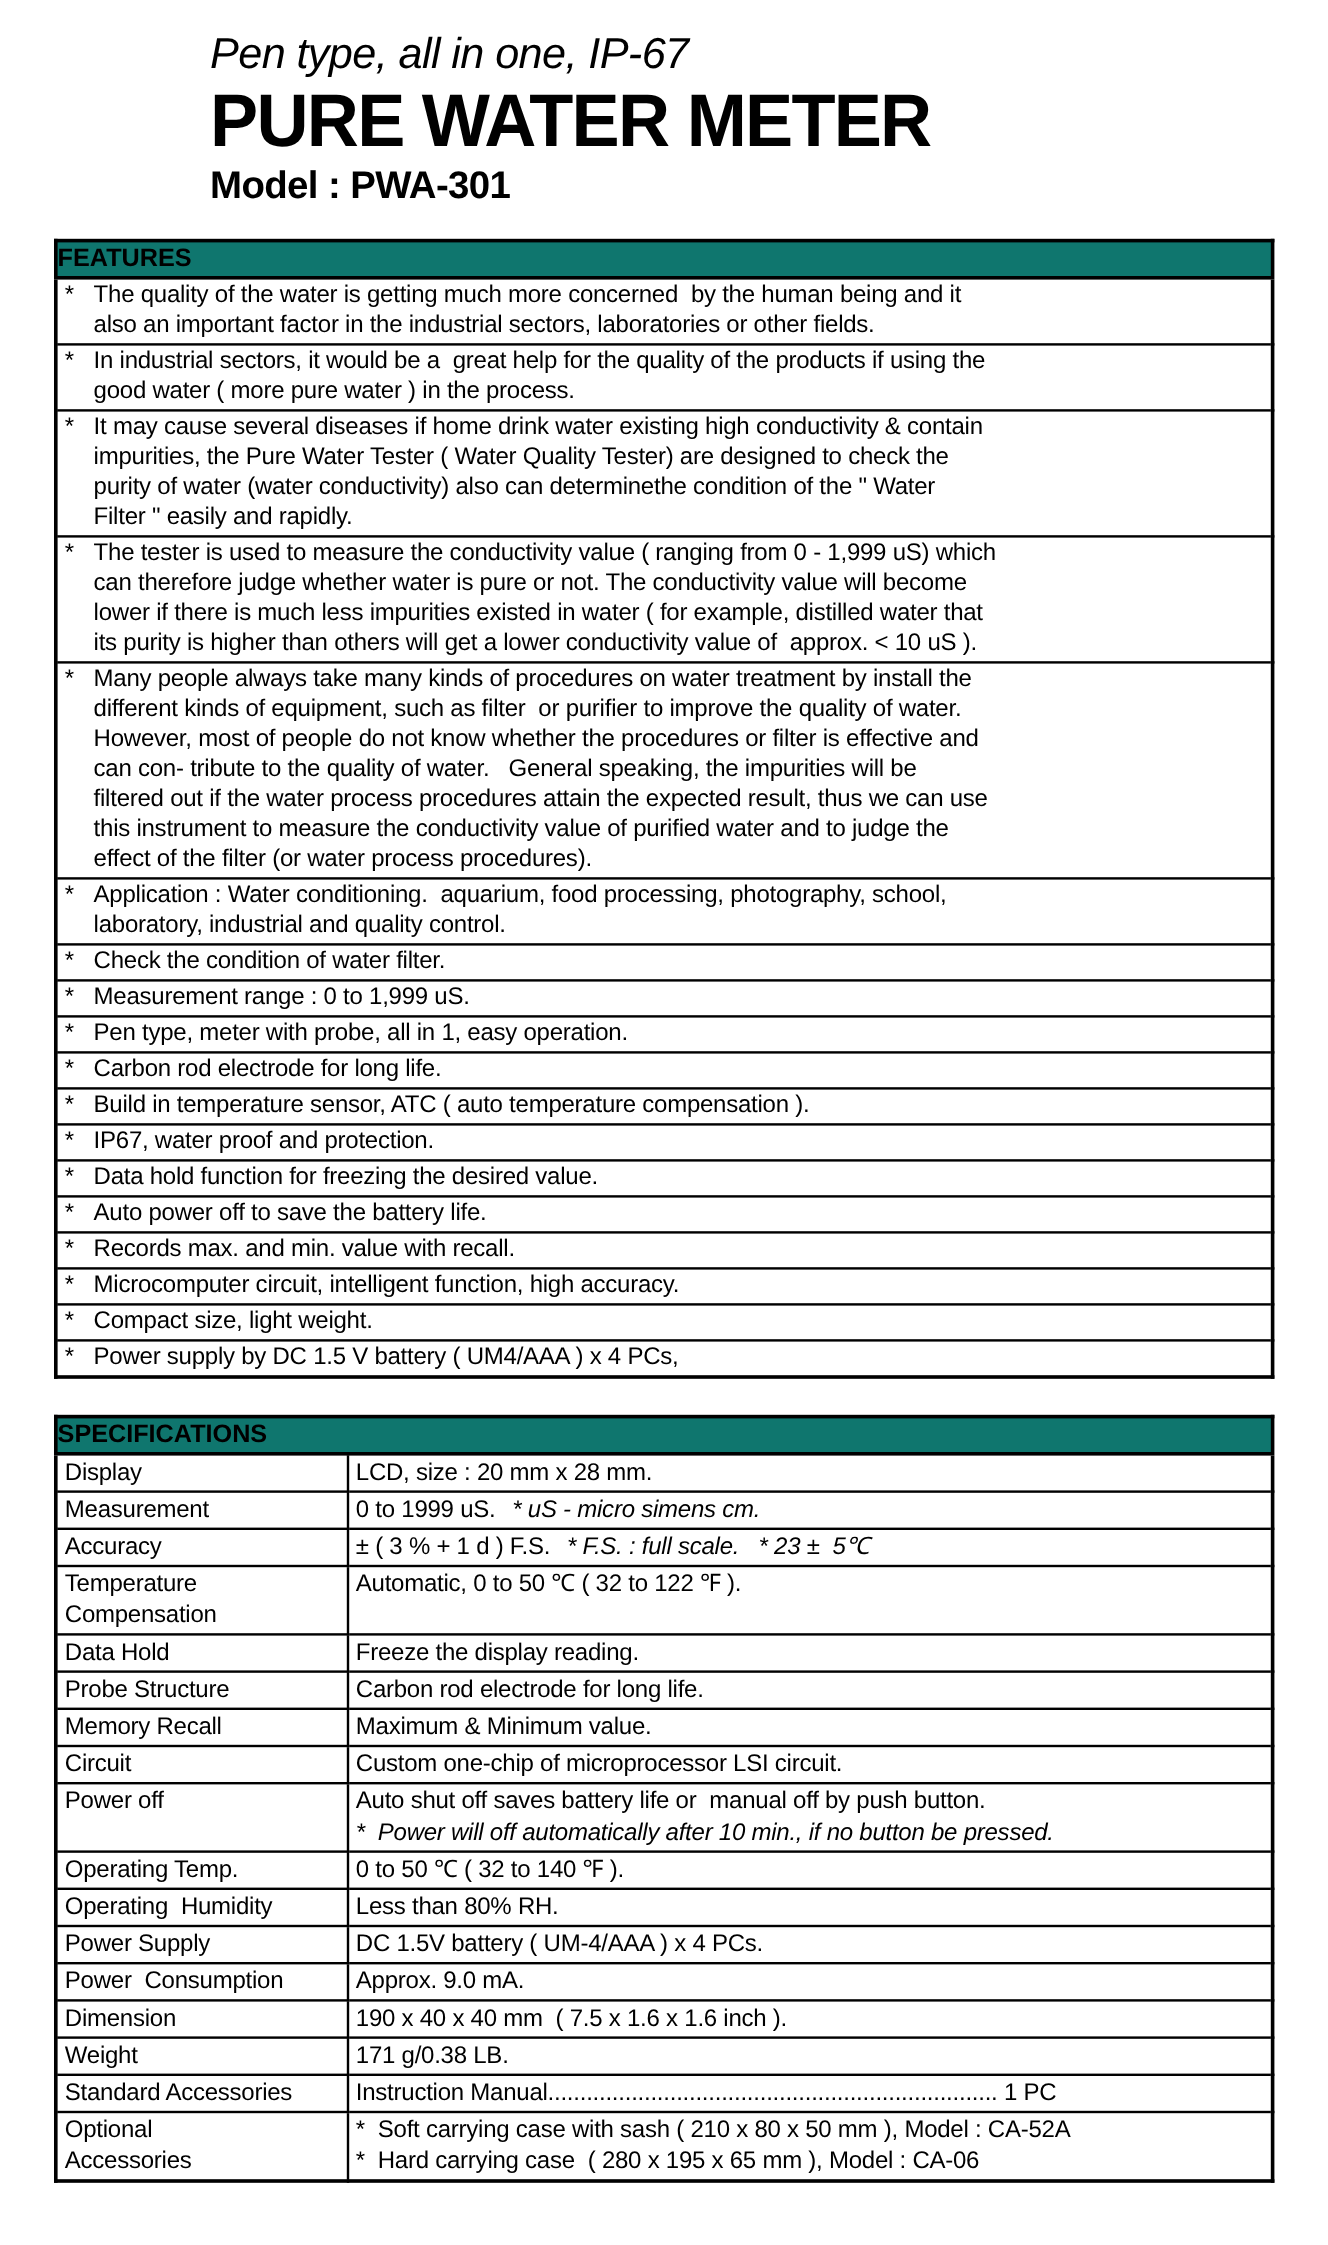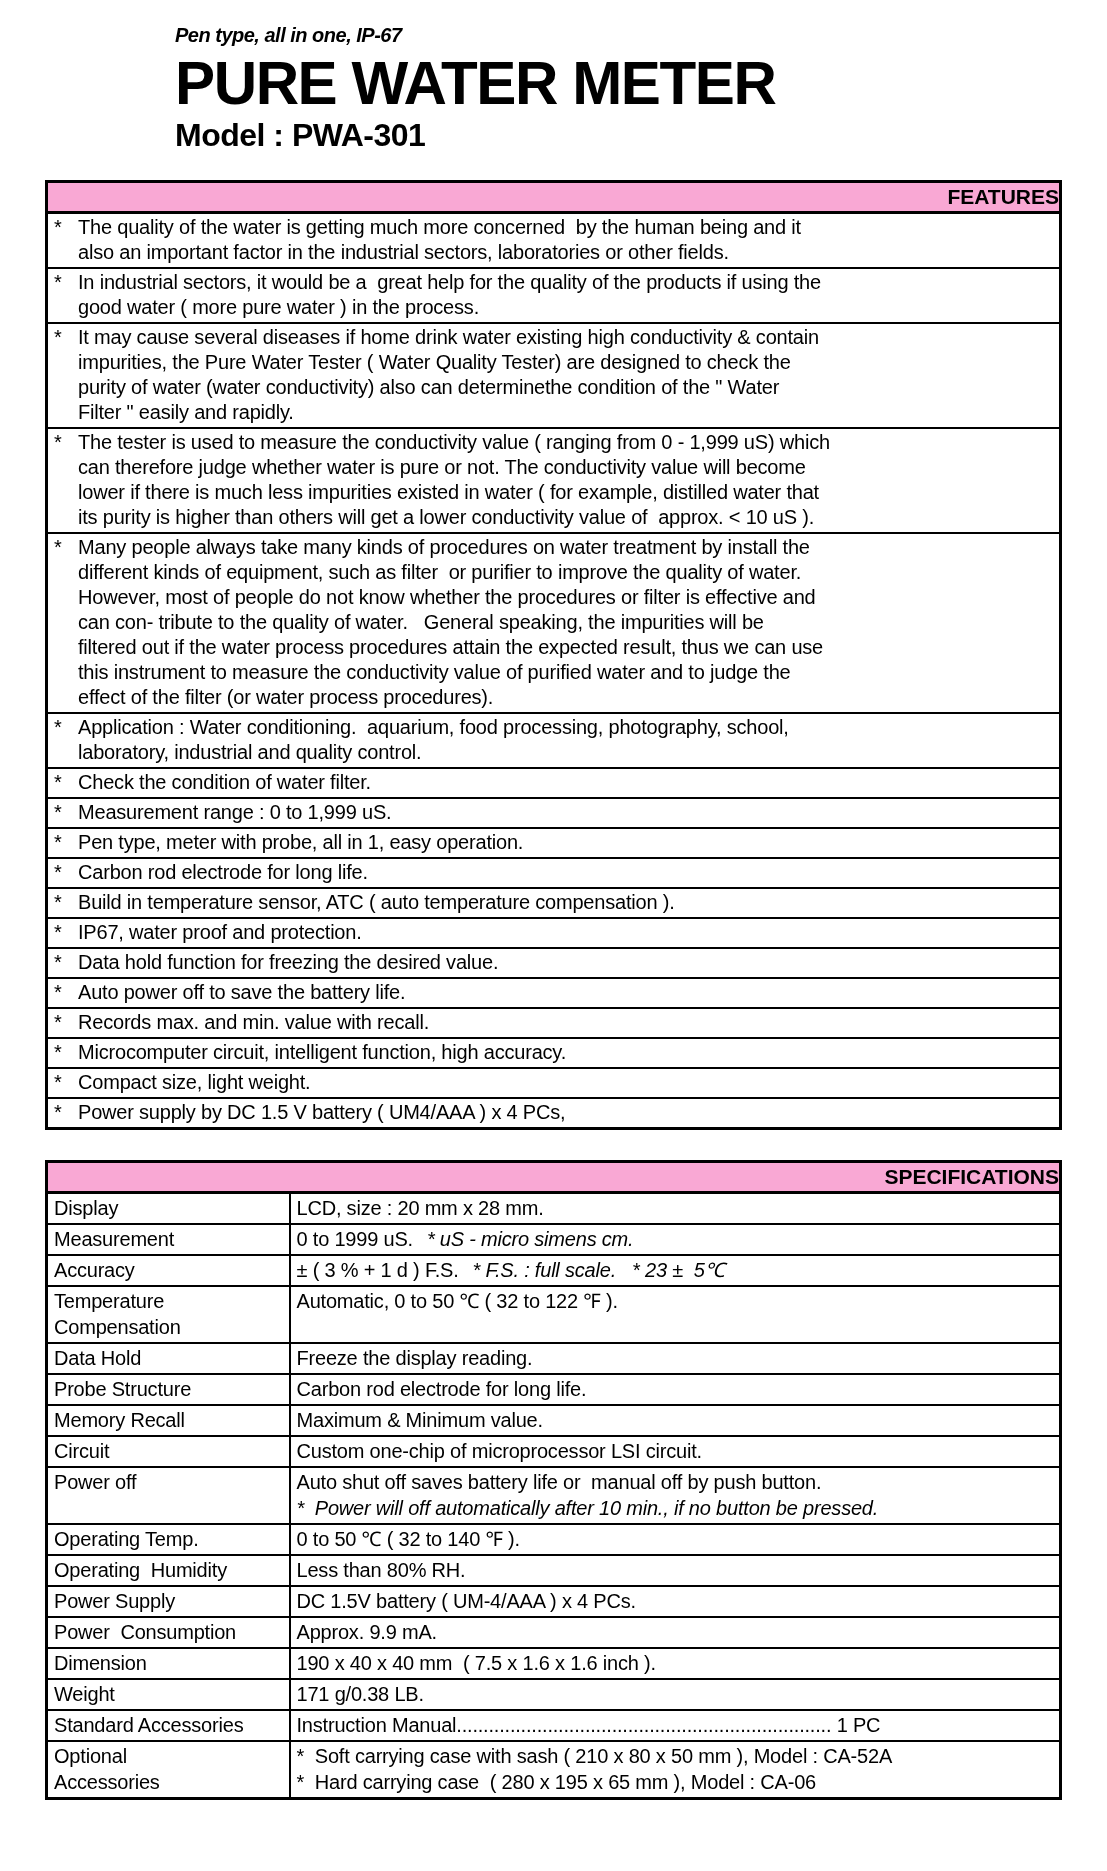--- a/index.html
+++ b/index.html
@@ -13,22 +13,22 @@
     position: relative;
     width: 1107px;
     height: 1871px;
     background: #fff;
     overflow: hidden;
   }
   
   .header { padding: 24px 0 0 175px; }
   .tagline {
     font-style: italic;
-    font-weight: bold;
-    font-size: 20px;
+    font-weight: normal;
+    font-size: 36px;
     letter-spacing: -0.5px;
   }
   .title {
     font-weight: bold;
     font-size: 62px;
     letter-spacing: -1.5px;
     line-height: 1.04;
     margin-top: 4px;
     transform: scaleX(0.97);
     transform-origin: left center;
@@ -43,24 +43,24 @@
   
   .tbl-wrap { margin: 0 45px; }
   table {
     width: 100%;
     border-collapse: collapse;
     table-layout: fixed;
   }
   table, th, td { border: 2px solid #000; }
   table { border-width: 3px; }
   th.band {
-    background: #f9a8d4;
+    background: #0f766e;
     font-size: 21px;
     font-weight: bold;
-    text-align: right;
+    text-align: left;
     padding: 2px 0;
     border-bottom: 3px solid #000;
     letter-spacing: 0px;
   }
   .features { margin-top: 26px; }
   .features td {
     padding: 1px 6px 2px 6px;
     font-size: 20px;
     line-height: 25px;
     letter-spacing: -0.2px;
@@ -325,21 +325,21 @@
         <tr>
           <td>Operating  Humidity</td>
           <td>Less than 80% RH.</td>
         </tr>
         <tr>
           <td>Power Supply</td>
           <td>DC 1.5V battery ( UM-4/AAA ) x 4 PCs.</td>
         </tr>
         <tr>
           <td>Power  Consumption</td>
-          <td>Approx. 9.9 mA.</td>
+          <td>Approx. 9.0 mA.</td>
         </tr>
         <tr>
           <td>Dimension</td>
           <td>190 x 40 x 40 mm  ( 7.5 x 1.6 x 1.6 inch ).</td>
         </tr>
         <tr>
           <td>Weight</td>
           <td>171 g/0.38 LB.</td>
         </tr>
         <tr>

